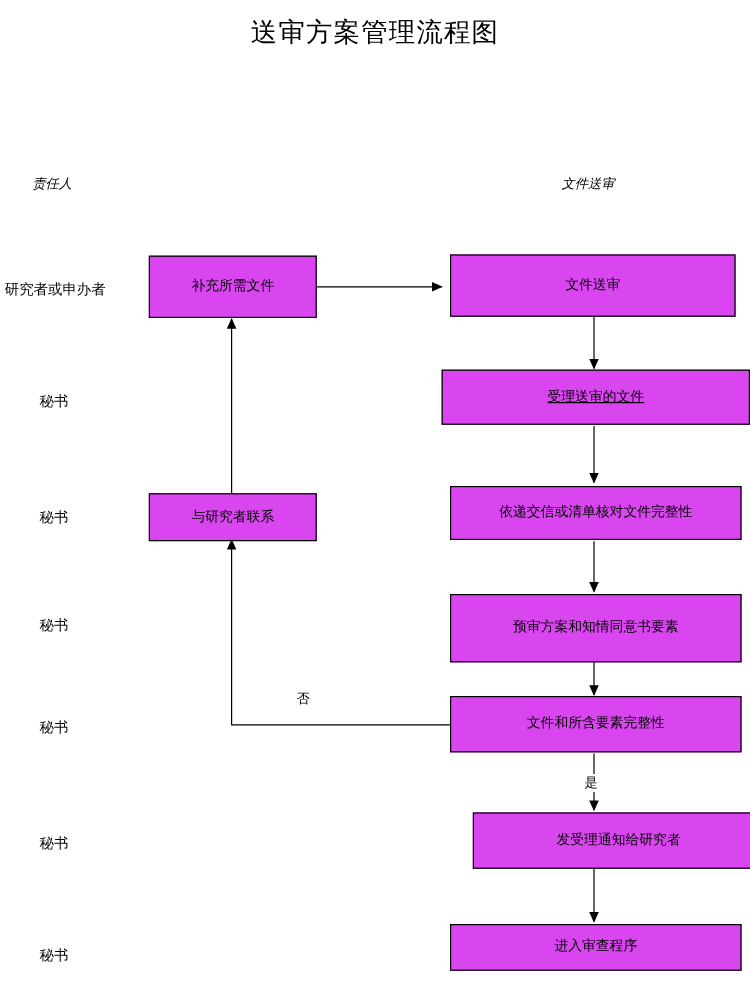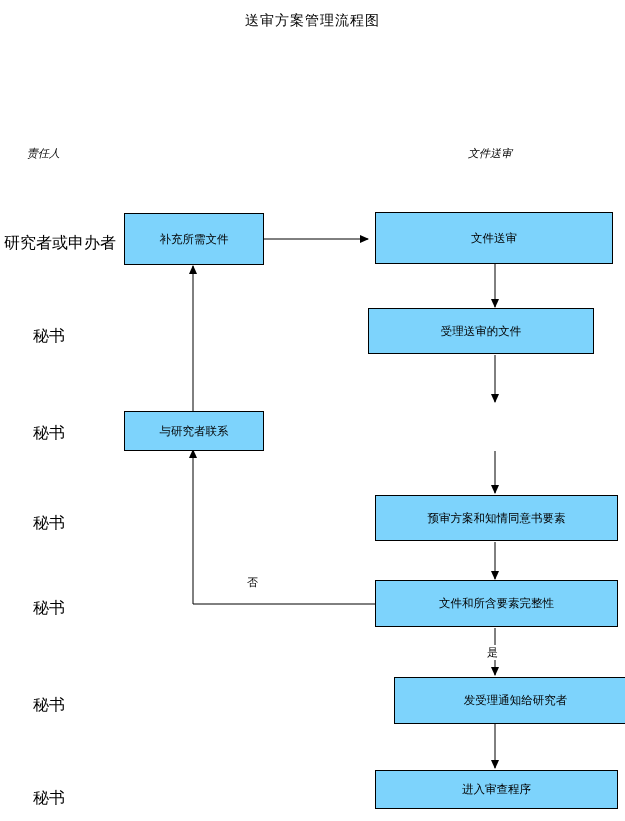--- a/index.html
+++ b/index.html
@@ -17,41 +17,41 @@
     height: 821px;
     overflow: hidden;
     background: #ffffff;
   }
   .title {
     position: absolute;
     left: 0;
     top: 12px;
     width: 625px;
     text-align: center;
-    font-size: 14px;
+    font-size: 22px;
     letter-spacing: 1px;
     color: #000;
   }
   .col-header {
     position: absolute;
     font-size: 11px;
     color: #000;
     white-space: nowrap;
     font-style: italic;
   }
   .role-label {
     position: absolute;
-    font-size: 16px;
+    font-size: 12px;
     color: #000;
     white-space: nowrap;
   }
   .node {
     position: absolute;
     border: 1px solid #000000;
-    background: #7dd3fc;
+    background: #d946ef;
     box-sizing: border-box;
     display: flex;
     align-items: center;
     justify-content: center;
     font-size: 11.5px;
     color: #000;
     text-align: center;
     line-height: 1.3;
   }
   .edge-label {
@@ -112,22 +112,23 @@
 
     <polyline points="375,604 193,604 193,450" fill="none" stroke="#000" stroke-width="1" marker-end="url(#arrow)"></polyline>
 
     <line x1="193" y1="412" x2="193" y2="266" stroke="#000" stroke-width="1" marker-end="url(#arrow)"></line>
   </svg>
 
   <div class="node" style="left:124px; top:213px; width:140px; height:52px;">补充所需文件</div>
   <div class="node" style="left:124px; top:411px; width:140px; height:40px;">与研究者联系</div>
 
   <div class="node" style="left:375px; top:212px; width:238px; height:52px;">文件送审</div>
-  <div class="node" style="left:368px; top:308px; width:226px; height:46px;">受理送审的文件</div>
-  <div class="node" style="left:375px; top:495px; width:243px; height:46px;">预审方案和知情同意书要素</div>
+  <div class="node" style="left:368px; top:308px; width:257px; height:46px;text-decoration:underline;">受理送审的文件</div>
+  <div class="node" style="left:375px; top:405px; width:243px; height:45px;">依递交信或清单核对文件完整性</div>
+  <div class="node" style="left:375px; top:495px; width:243px; height:57px;">预审方案和知情同意书要素</div>
   <div class="node" style="left:375px; top:580px; width:243px; height:47px;">文件和所含要素完整性</div>
   <div class="node" style="left:394px; top:677px; width:243px; height:47px;">发受理通知给研究者</div>
   <div class="node" style="left:375px; top:770px; width:243px; height:39px;">进入审查程序</div>
 
   <div class="edge-label" style="left:245px; top:575px;">否</div>
   <div class="edge-label" style="left:485px; top:645px;">是</div>
 
 </div>
 
 </body></html>

